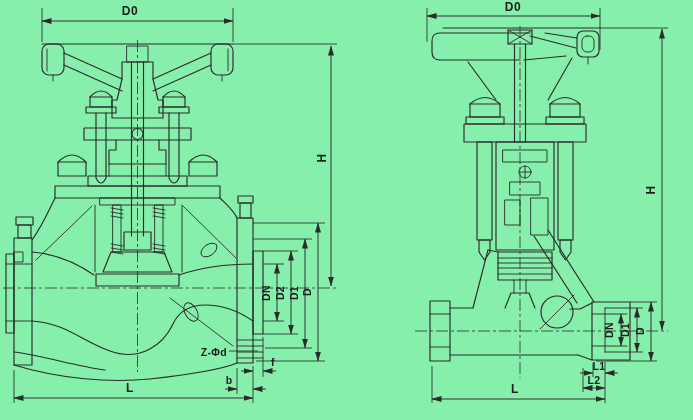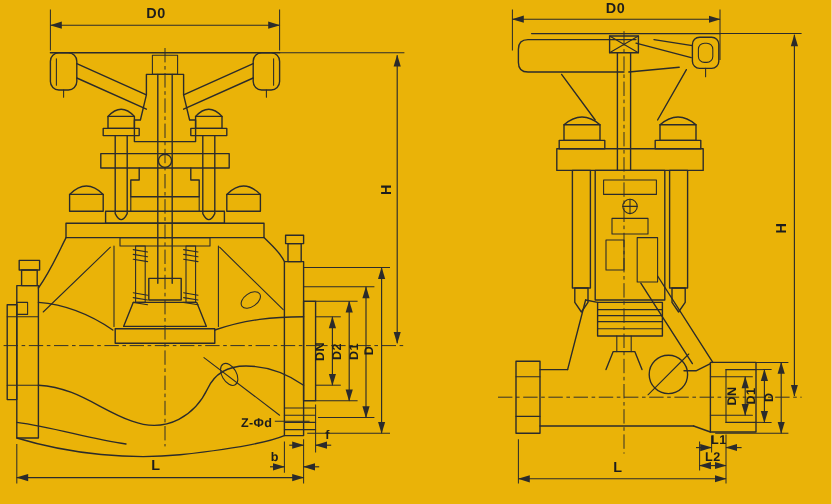--- a/index.html
+++ b/index.html
@@ -1,16 +1,16 @@
 <!DOCTYPE html>
 <html><head>
 <meta charset="utf-8">
 <style>
   html,body{margin:0;padding:0;background:#ffffff;}
-  .stage{position:relative;width:693px;height:420px;background:#eab308;overflow:hidden;
+  .stage{position:relative;width:693px;height:420px;background:#86efac;overflow:hidden;
          font-family:"Liberation Sans", sans-serif;}
   svg{display:block;}
   .obj{fill:none;stroke:#2b2b2b;stroke-width:1.15;stroke-linejoin:round;stroke-linecap:round;}
   .obj2{fill:none;stroke:#2b2b2b;stroke-width:0.9;stroke-linejoin:round;stroke-linecap:round;}
   .dim{fill:none;stroke:#2b2b2b;stroke-width:0.95;}
   .ext{fill:none;stroke:#2b2b2b;stroke-width:0.85;}
   .cl{fill:none;stroke:#2b2b2b;stroke-width:0.8;stroke-dasharray:12 3 3 3;}
   .lbl{fill:#1d1d1d;font-weight:bold;font-size:12px;letter-spacing:.5px;}
   .lbls{fill:#1d1d1d;font-weight:bold;font-size:10.5px;letter-spacing:.3px;}
 </style>

